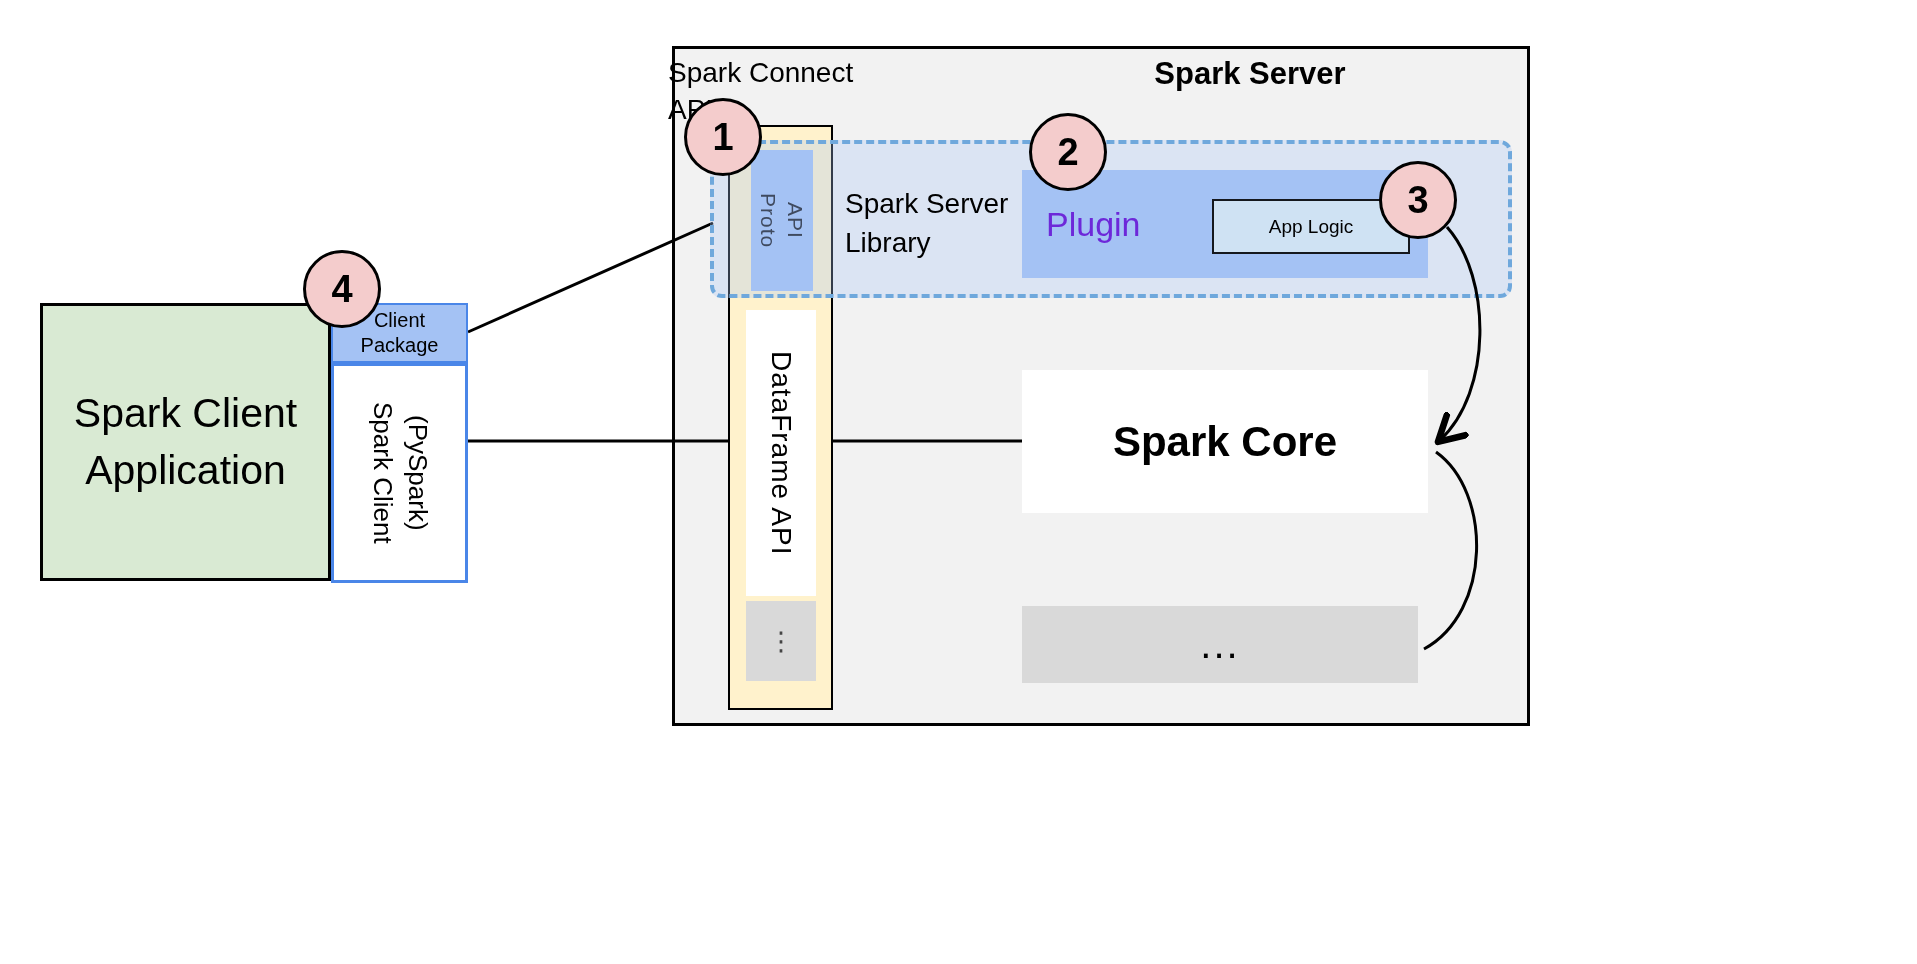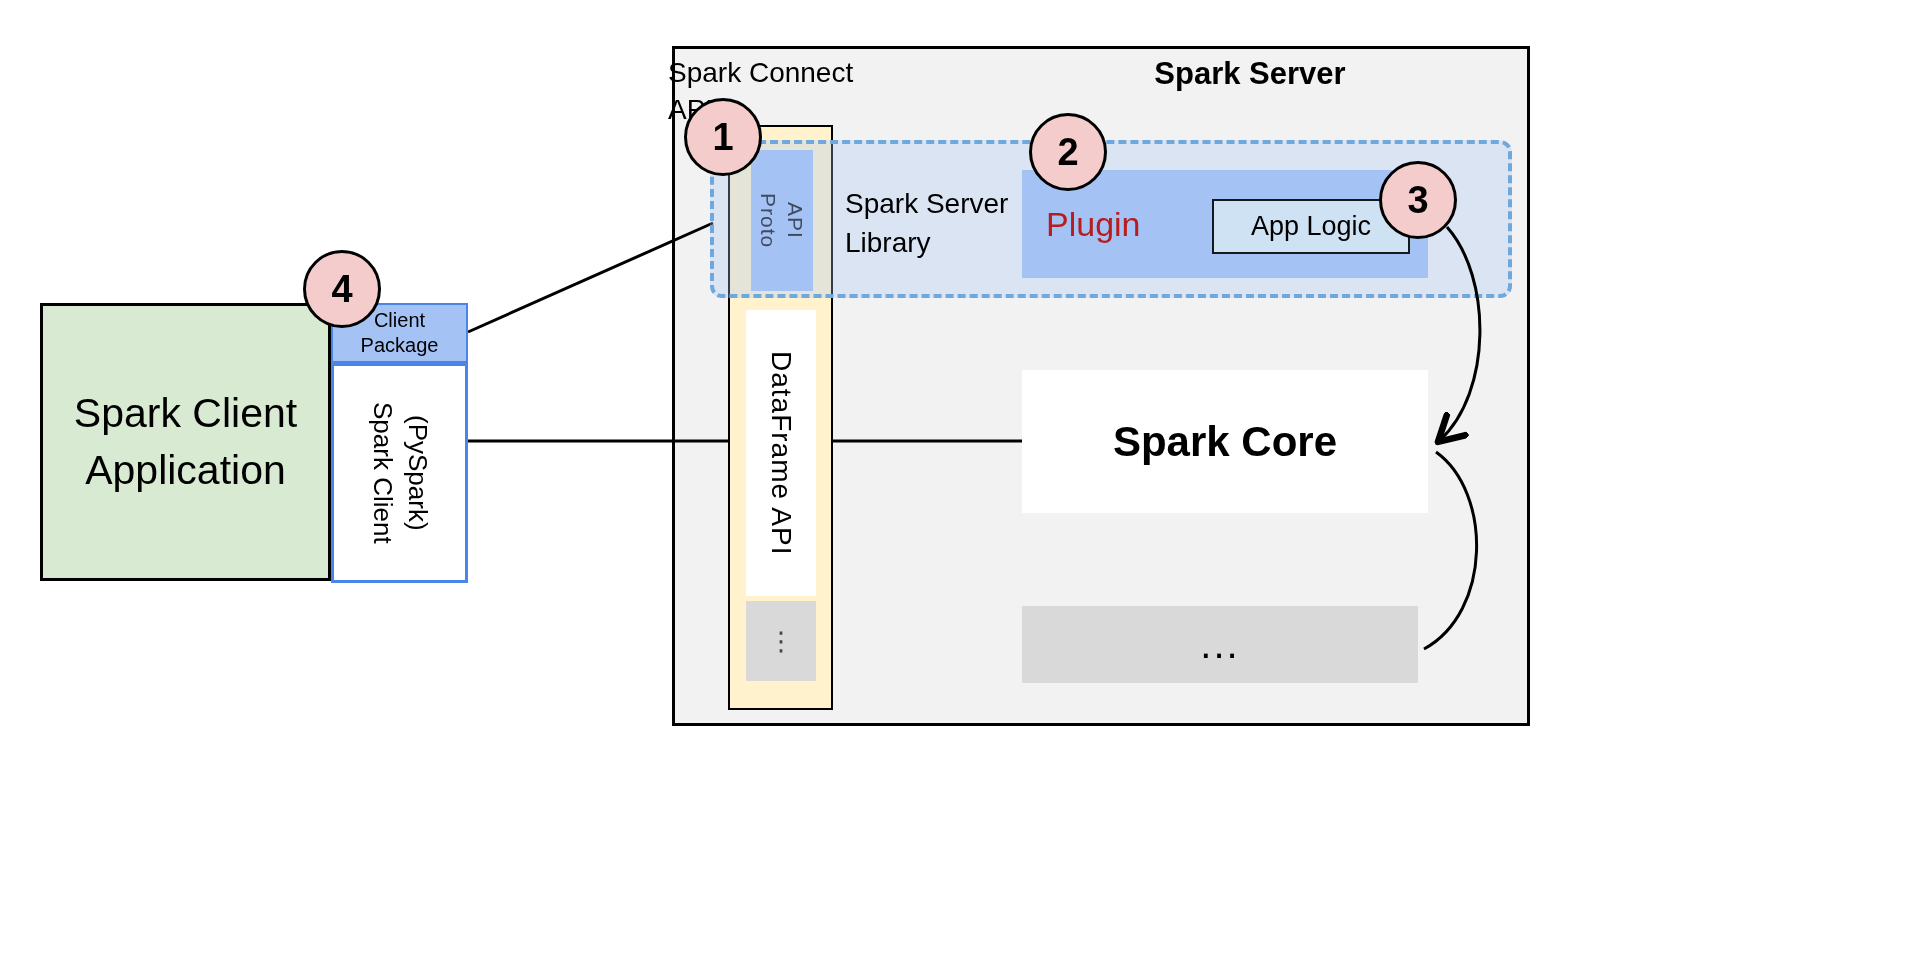--- a/index.html
+++ b/index.html
@@ -39,25 +39,25 @@
   .col-ellipsis-box { left:746px; top:601px; width:70px; height:80px;
                       background:#d9d9d9; z-index:4; }
   .col-ellipsis { font-size:26px; color:#444; line-height:1; }
 
   .library-label { left:845px; top:184px; width:260px; font-size:28px;
                    line-height:1.4; z-index:5; }
 
   .plugin-box { left:1022px; top:170px; width:406px; height:108px;
                 background:#a4c2f4; z-index:5;
                 display:flex; align-items:center; }
-  .plugin-text { font-size:34px; color:#b91c1c; padding-left:24px; }
+  .plugin-text { font-size:34px; color:#6d28d9; padding-left:24px; }
 
   .applogic-box { left:1212px; top:199px; width:198px; height:55px;
                   background:#cfe2f3; border:2px solid #15181d; z-index:6; }
-  .applogic-text { font-size:27px; }
+  .applogic-text { font-size:19px; }
 
   .core-box { left:1022px; top:370px; width:406px; height:143px;
               background:#ffffff; z-index:3; }
   .core-text { font-size:42px;font-weight:bold; }
 
   .server-ellipsis-box { left:1022px; top:606px; width:396px; height:77px;
                          background:#d9d9d9; z-index:3; }
   .server-ellipsis { font-size:40px; letter-spacing:2px; }
 
   

